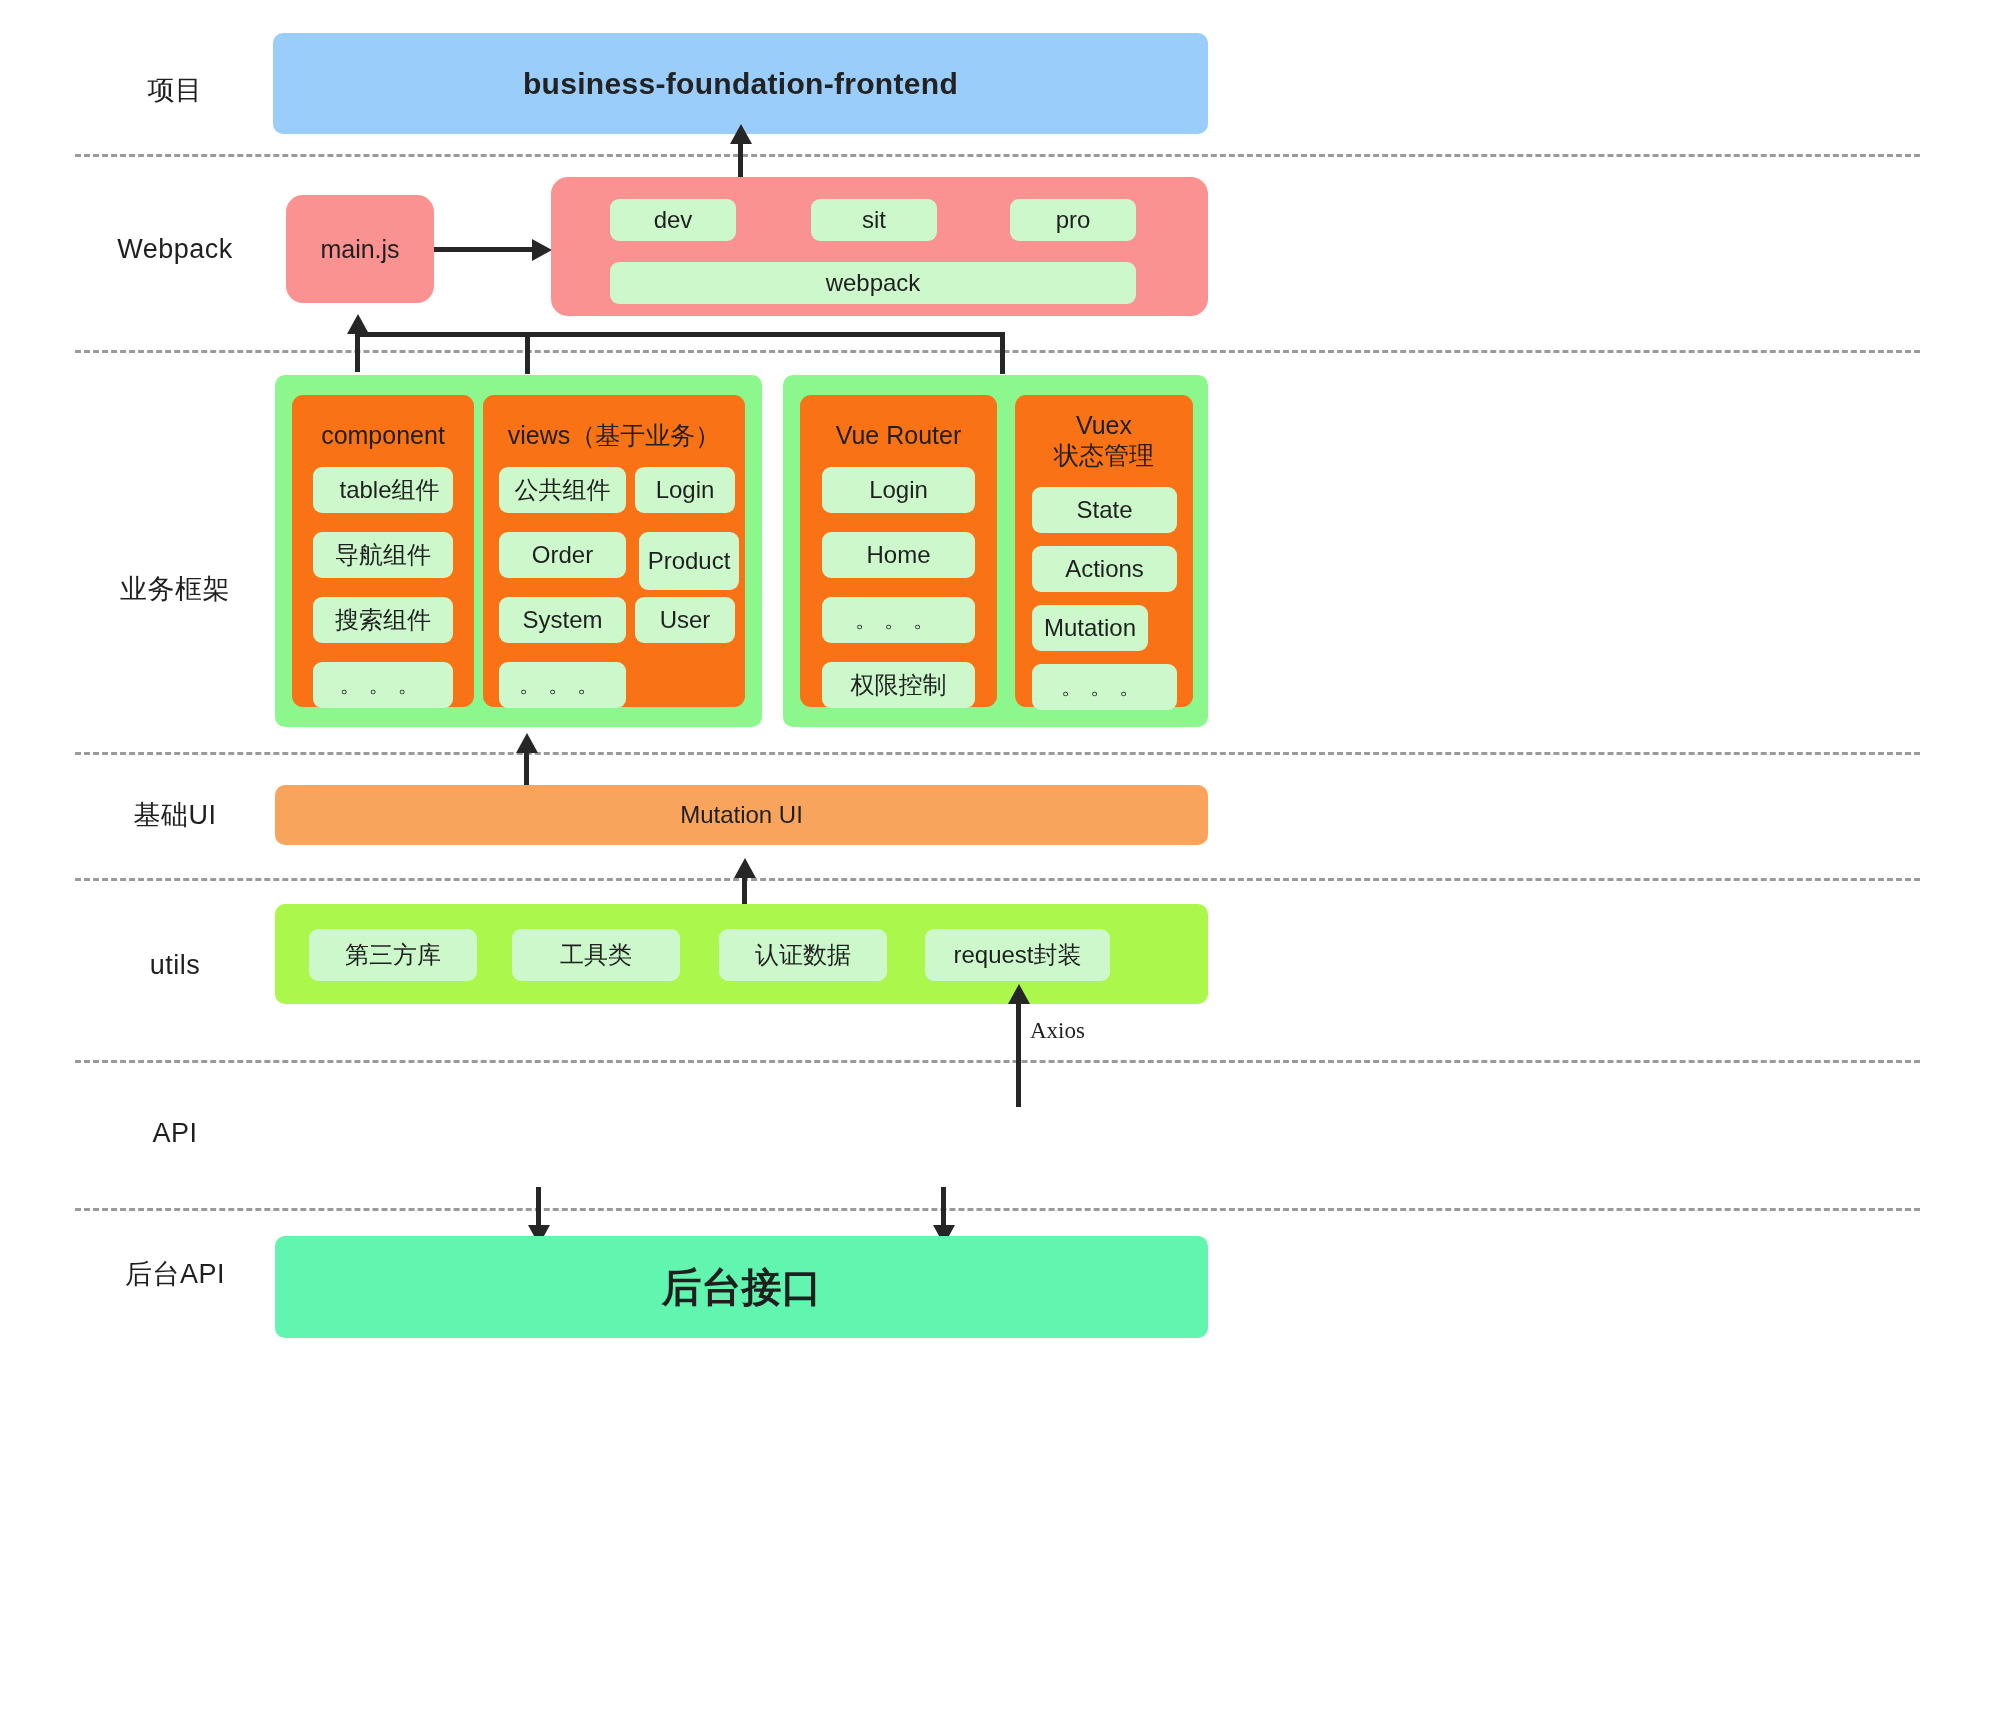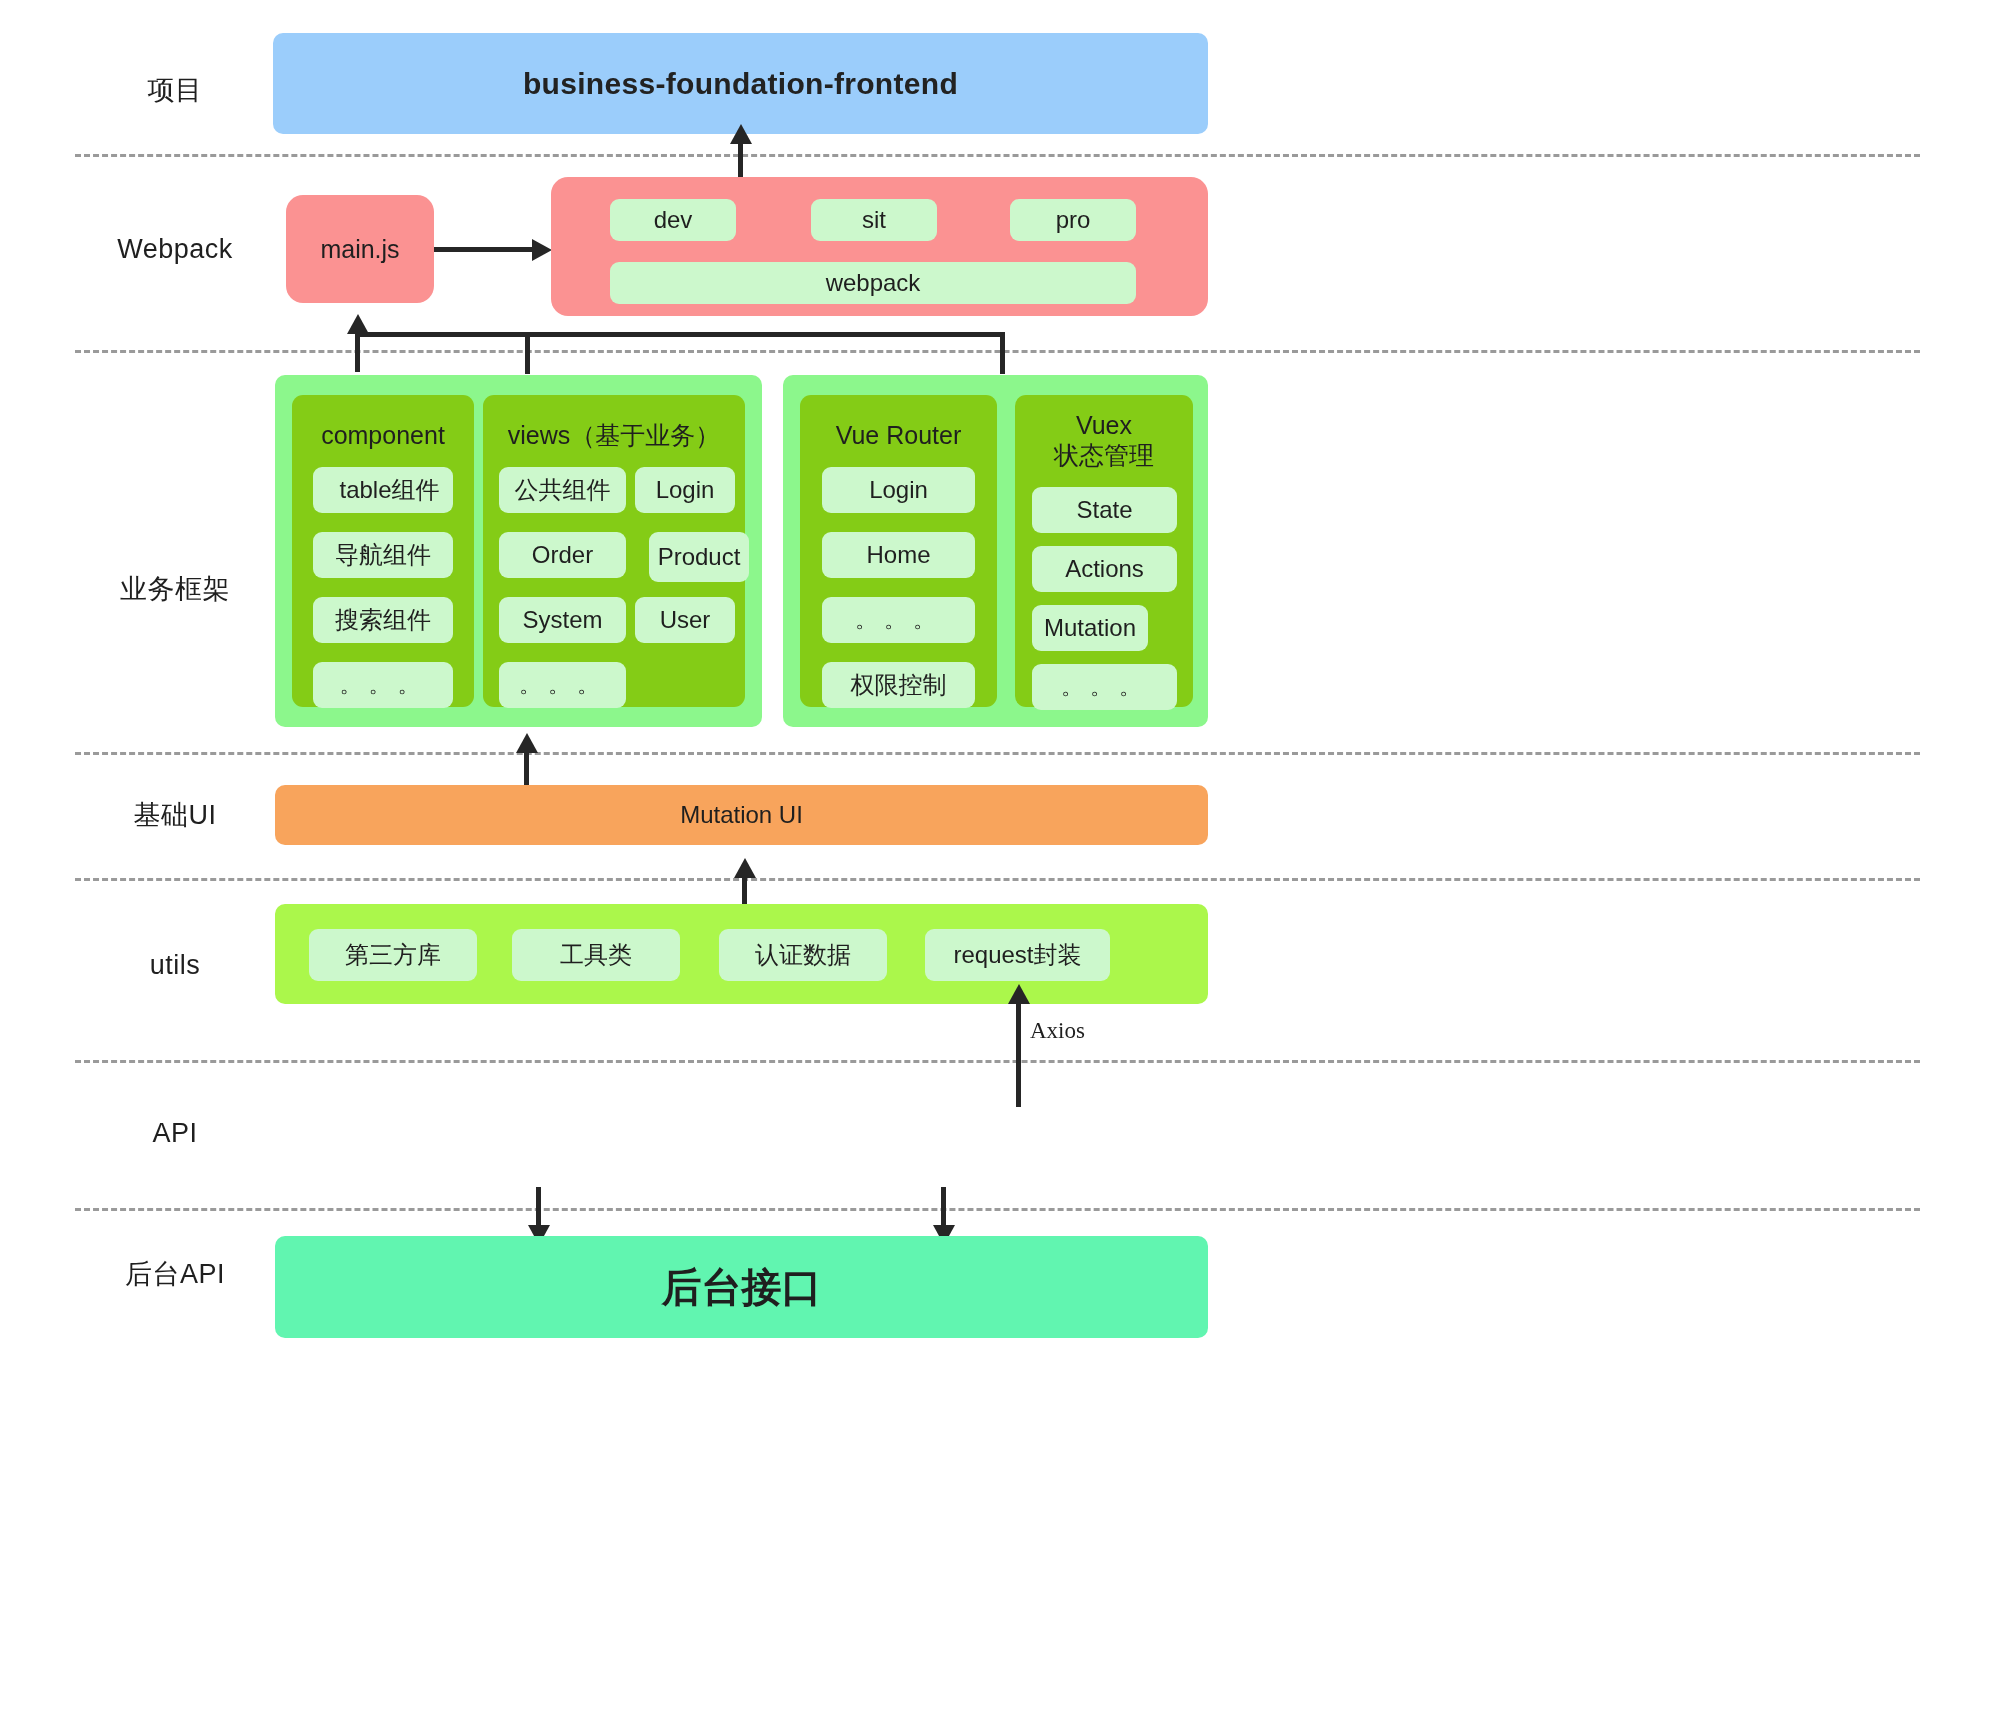--- a/index.html
+++ b/index.html
@@ -73,21 +73,21 @@
     justify-content: center;
     font-size: 24px;
     color: #1f1f1f;
     white-space: nowrap;
   }
   .pill.dots { letter-spacing: 7px; font-size: 22px; }
 
   
   .panel {
     position: absolute;
-    background: #84cc16;
+    background: #f97316;
     border-radius: 11px;
   }
   .panel-title {
     position: absolute;
     left: 0;
     right: 0;
     text-align: center;
     font-size: 25px;
     color: #1f1f1f;
     line-height: 1.18;
@@ -182,21 +182,21 @@
       <div class="pill dots" style="position:absolute; left:21px; top:267px; width:140px; height:46px;">。。。</div>
     </div>
 
     <div class="panel" style="left:208px; top:20px; width:262px; height:312px;">
       <div class="panel-title" style="top:26px;">views（基于业务）</div>
       <div class="pill" style="position:absolute; left:16px;  top:72px; width:127px; height:46px;">公共组件</div>
       <div class="pill" style="position:absolute; left:16px;  top:137px; width:127px; height:46px;">Order</div>
       <div class="pill" style="position:absolute; left:16px;  top:202px; width:127px; height:46px;">System</div>
       <div class="pill dots" style="position:absolute; left:16px; top:267px; width:127px; height:46px;">。。。</div>
       <div class="pill" style="position:absolute; left:152px; top:72px; width:100px; height:46px;">Login</div>
-      <div class="pill" style="position:absolute; left:166px; top:137px; width:100px; height:50px;">Product</div>
+      <div class="pill" style="position:absolute; left:156px; top:137px; width:100px; height:58px;">Product</div>
       <div class="pill" style="position:absolute; left:152px; top:202px; width:100px; height:46px;">User</div>
     </div>
   </div>
 
   <div class="band grn" style="left:783px; top:375px; width:425px; height:352px; display:block;">
 
     <div class="panel" style="left:17px; top:20px; width:197px; height:312px;">
       <div class="panel-title" style="top:26px;">Vue Router</div>
       <div class="pill" style="position:absolute; left:22px; top:72px; width:153px; height:46px;">Login</div>
       <div class="pill" style="position:absolute; left:22px; top:137px; width:153px; height:46px;">Home</div>

